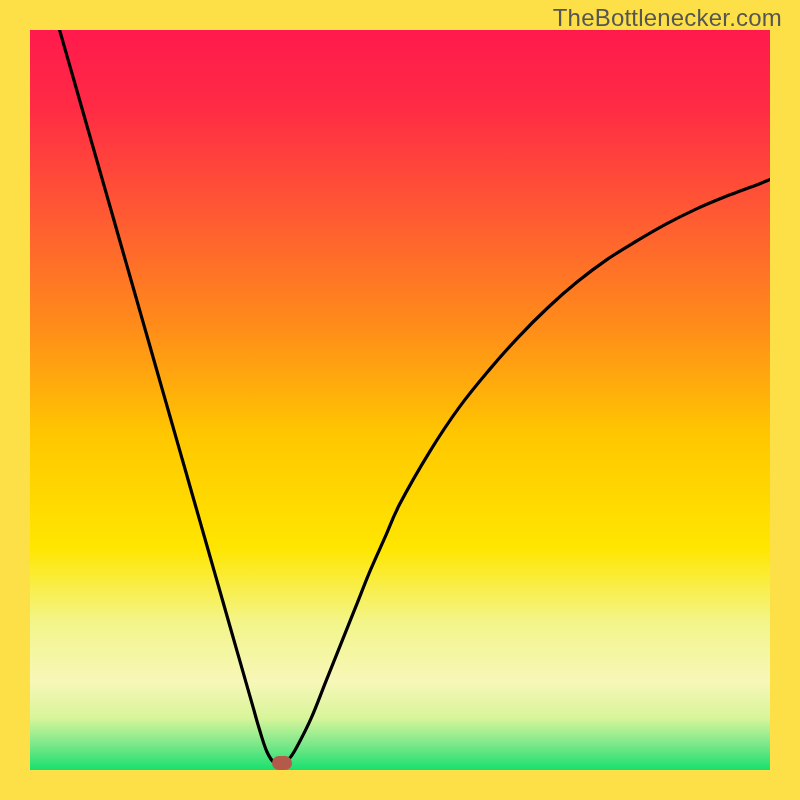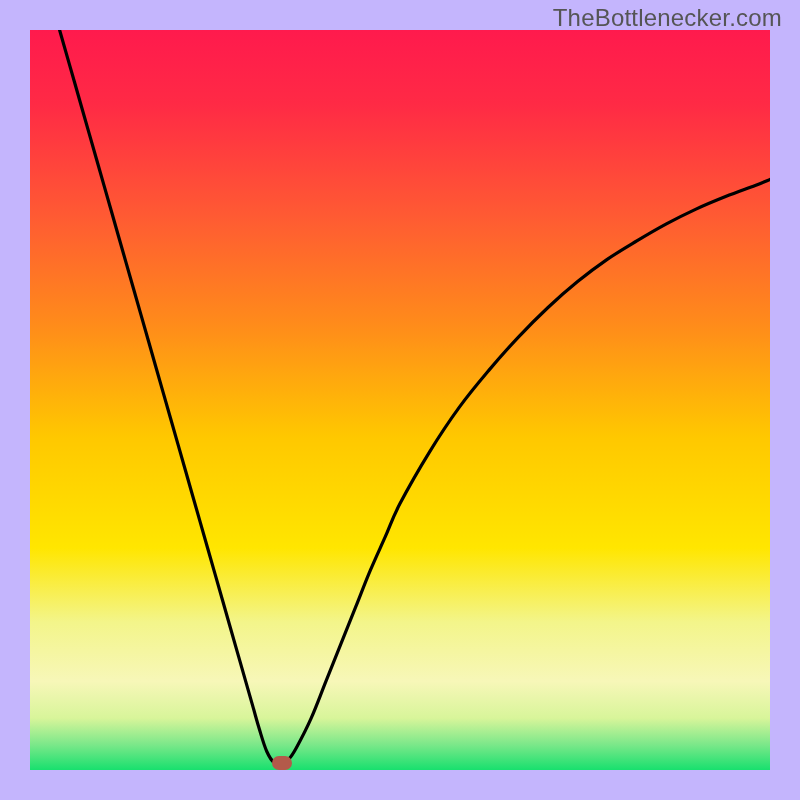--- a/index.html
+++ b/index.html
@@ -9,21 +9,21 @@
     height: 800px;
     background: #000;
     overflow: hidden;
     font-family: Arial, Helvetica, sans-serif;
   }
   .frame {
     position: absolute;
     top: 0; left: 0;
     width: 800px;
     height: 800px;
-    background: #c4b5fd;
+    background: #fde047;
   }
   .plot-area {
     position: absolute;
     top: 30px;
     left: 30px;
     width: 740px;
     height: 740px;
     overflow: hidden;
   }
   .watermark {

